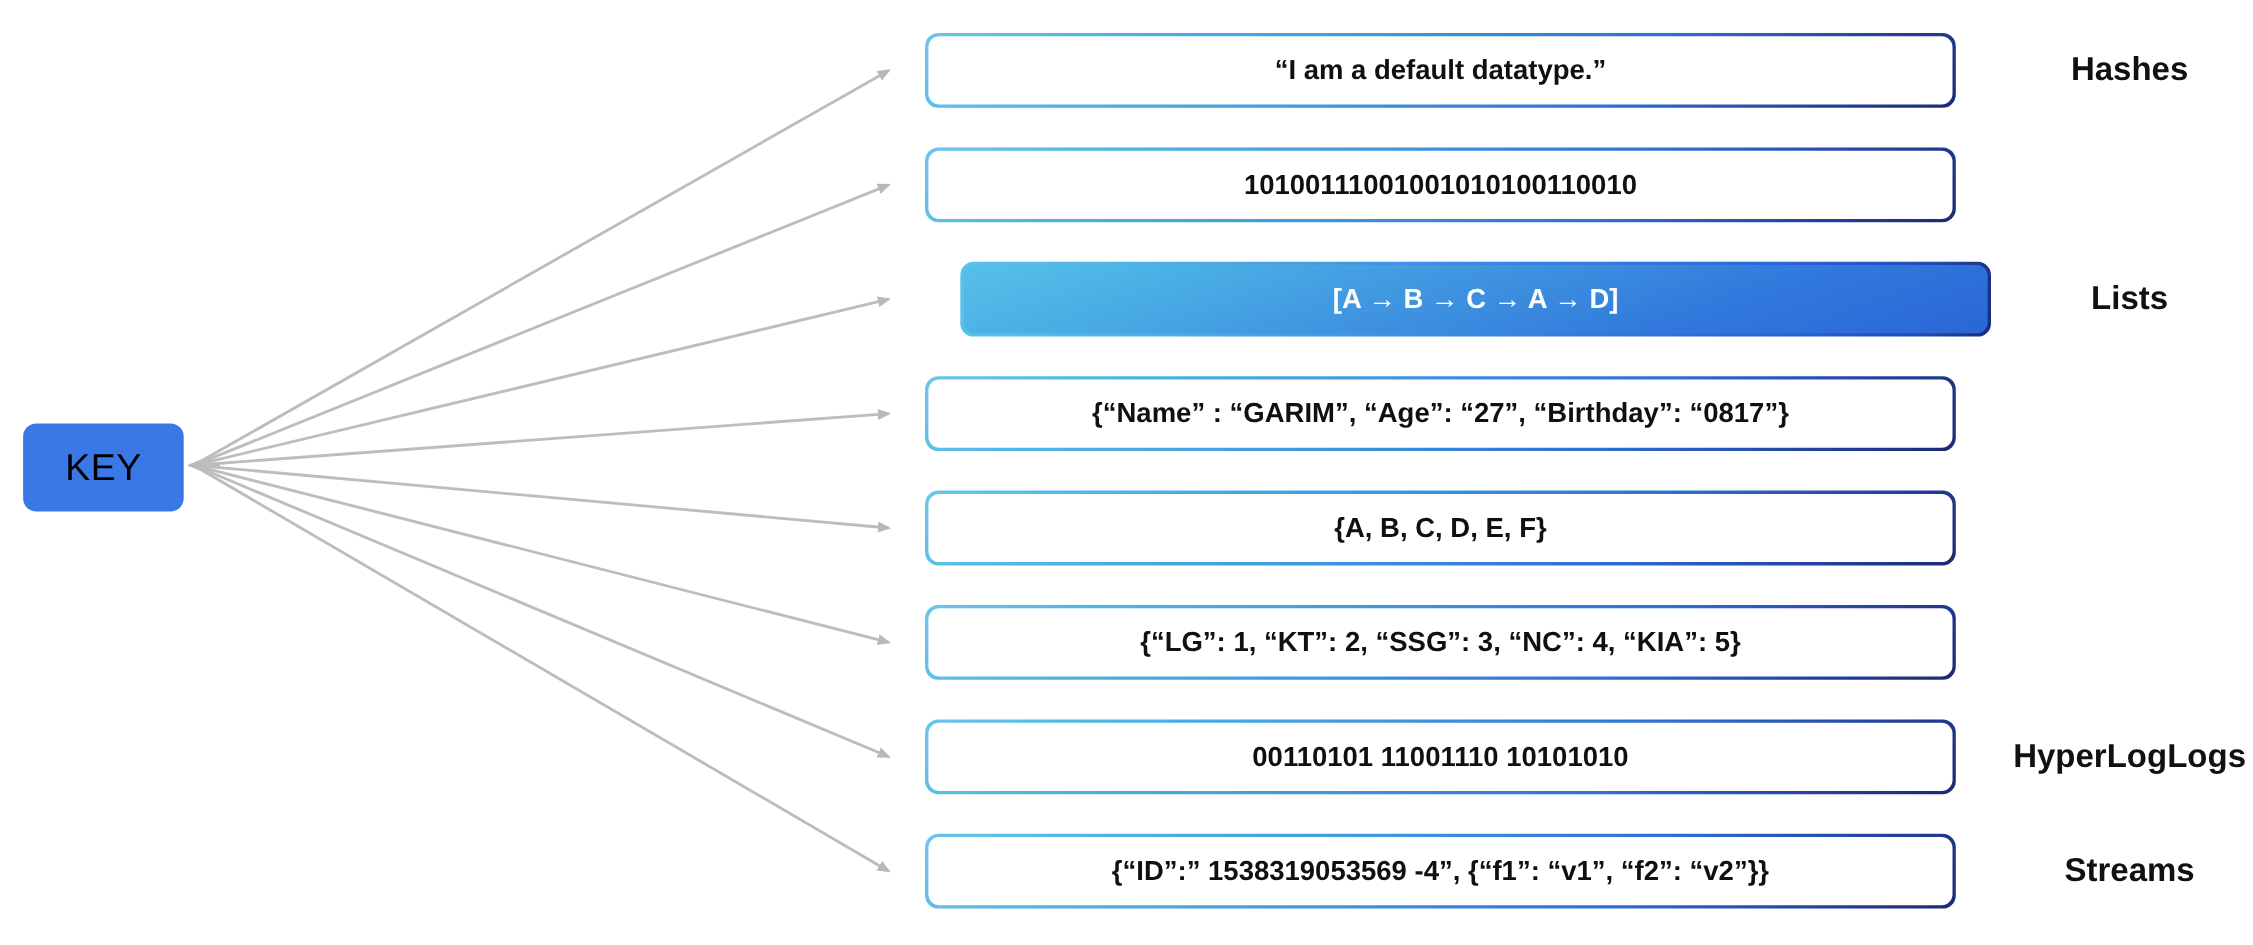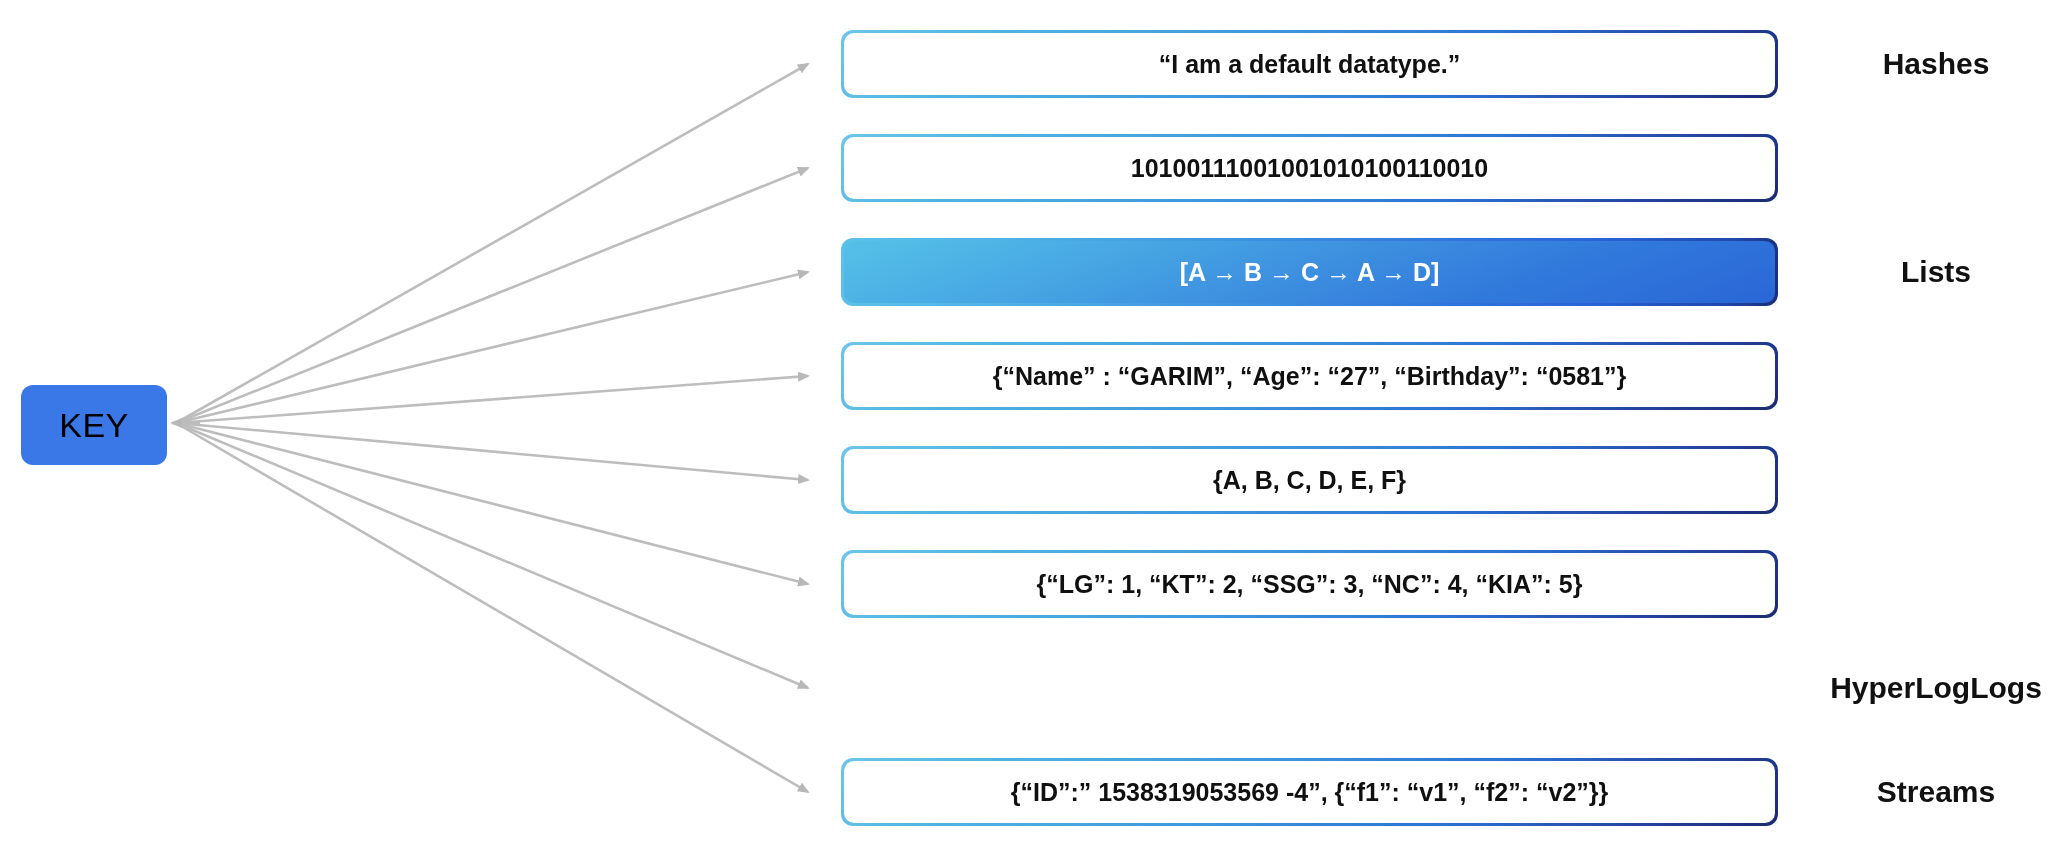--- a/index.html
+++ b/index.html
@@ -103,20 +103,21 @@
   
   .value-box.filled {
     background: linear-gradient(100deg,
         #5cc2e9 0%,
         #4fb4e6 16%,
         #3f93e0 42%,
         #3478dd 62%,
         #2a63d6 80%,
         #2049ae 94%,
         #1b2c78 100%);
+    margin-left: 32px;
   }
   .value-box.filled .inner {
     background: linear-gradient(160deg,
         #56c0e8 0%,
         #4bb1e5 18%,
         #3f94e0 45%,
         #3179dc 72%,
         #2a66d6 100%);
   }
   .value-box.filled .value-text {
@@ -193,21 +194,21 @@
       <div class="inner">
         <span class="value-text">[A → B → C → A → D]</span>
       </div>
     </div>
     <div class="type-label">Lists</div>
   </div>
 
   <div class="row" style="top:342px">
     <div class="value-box">
       <div class="inner">
-        <span class="value-text">{“Name” : “GARIM”, “Age”: “27”, “Birthday”: “0581”}</span>
+        <span class="value-text">{“Name” : “GARIM”, “Age”: “27”, “Birthday”: “0817”}</span>
       </div>
     </div>
   </div>
 
   <div class="row" style="top:446px">
     <div class="value-box">
       <div class="inner">
         <span class="value-text">{A, B, C, D, E, F}</span>
       </div>
     </div>
@@ -215,20 +216,25 @@
 
   <div class="row" style="top:550px">
     <div class="value-box">
       <div class="inner">
         <span class="value-text">{“LG”: 1, “KT”: 2, “SSG”: 3, “NC”: 4, “KIA”: 5}</span>
       </div>
     </div>
   </div>
 
   <div class="row" style="top:654px">
+    <div class="value-box">
+      <div class="inner">
+        <span class="value-text">00110101 11001110 10101010</span>
+      </div>
+    </div>
     <div class="type-label">HyperLogLogs</div>
   </div>
 
   <div class="row" style="top:758px">
     <div class="value-box">
       <div class="inner">
         <span class="value-text">{“ID”:” 1538319053569 -4”,  {“f1”: “v1”, “f2”: “v2”}}</span>
       </div>
     </div>
     <div class="type-label">Streams</div>

